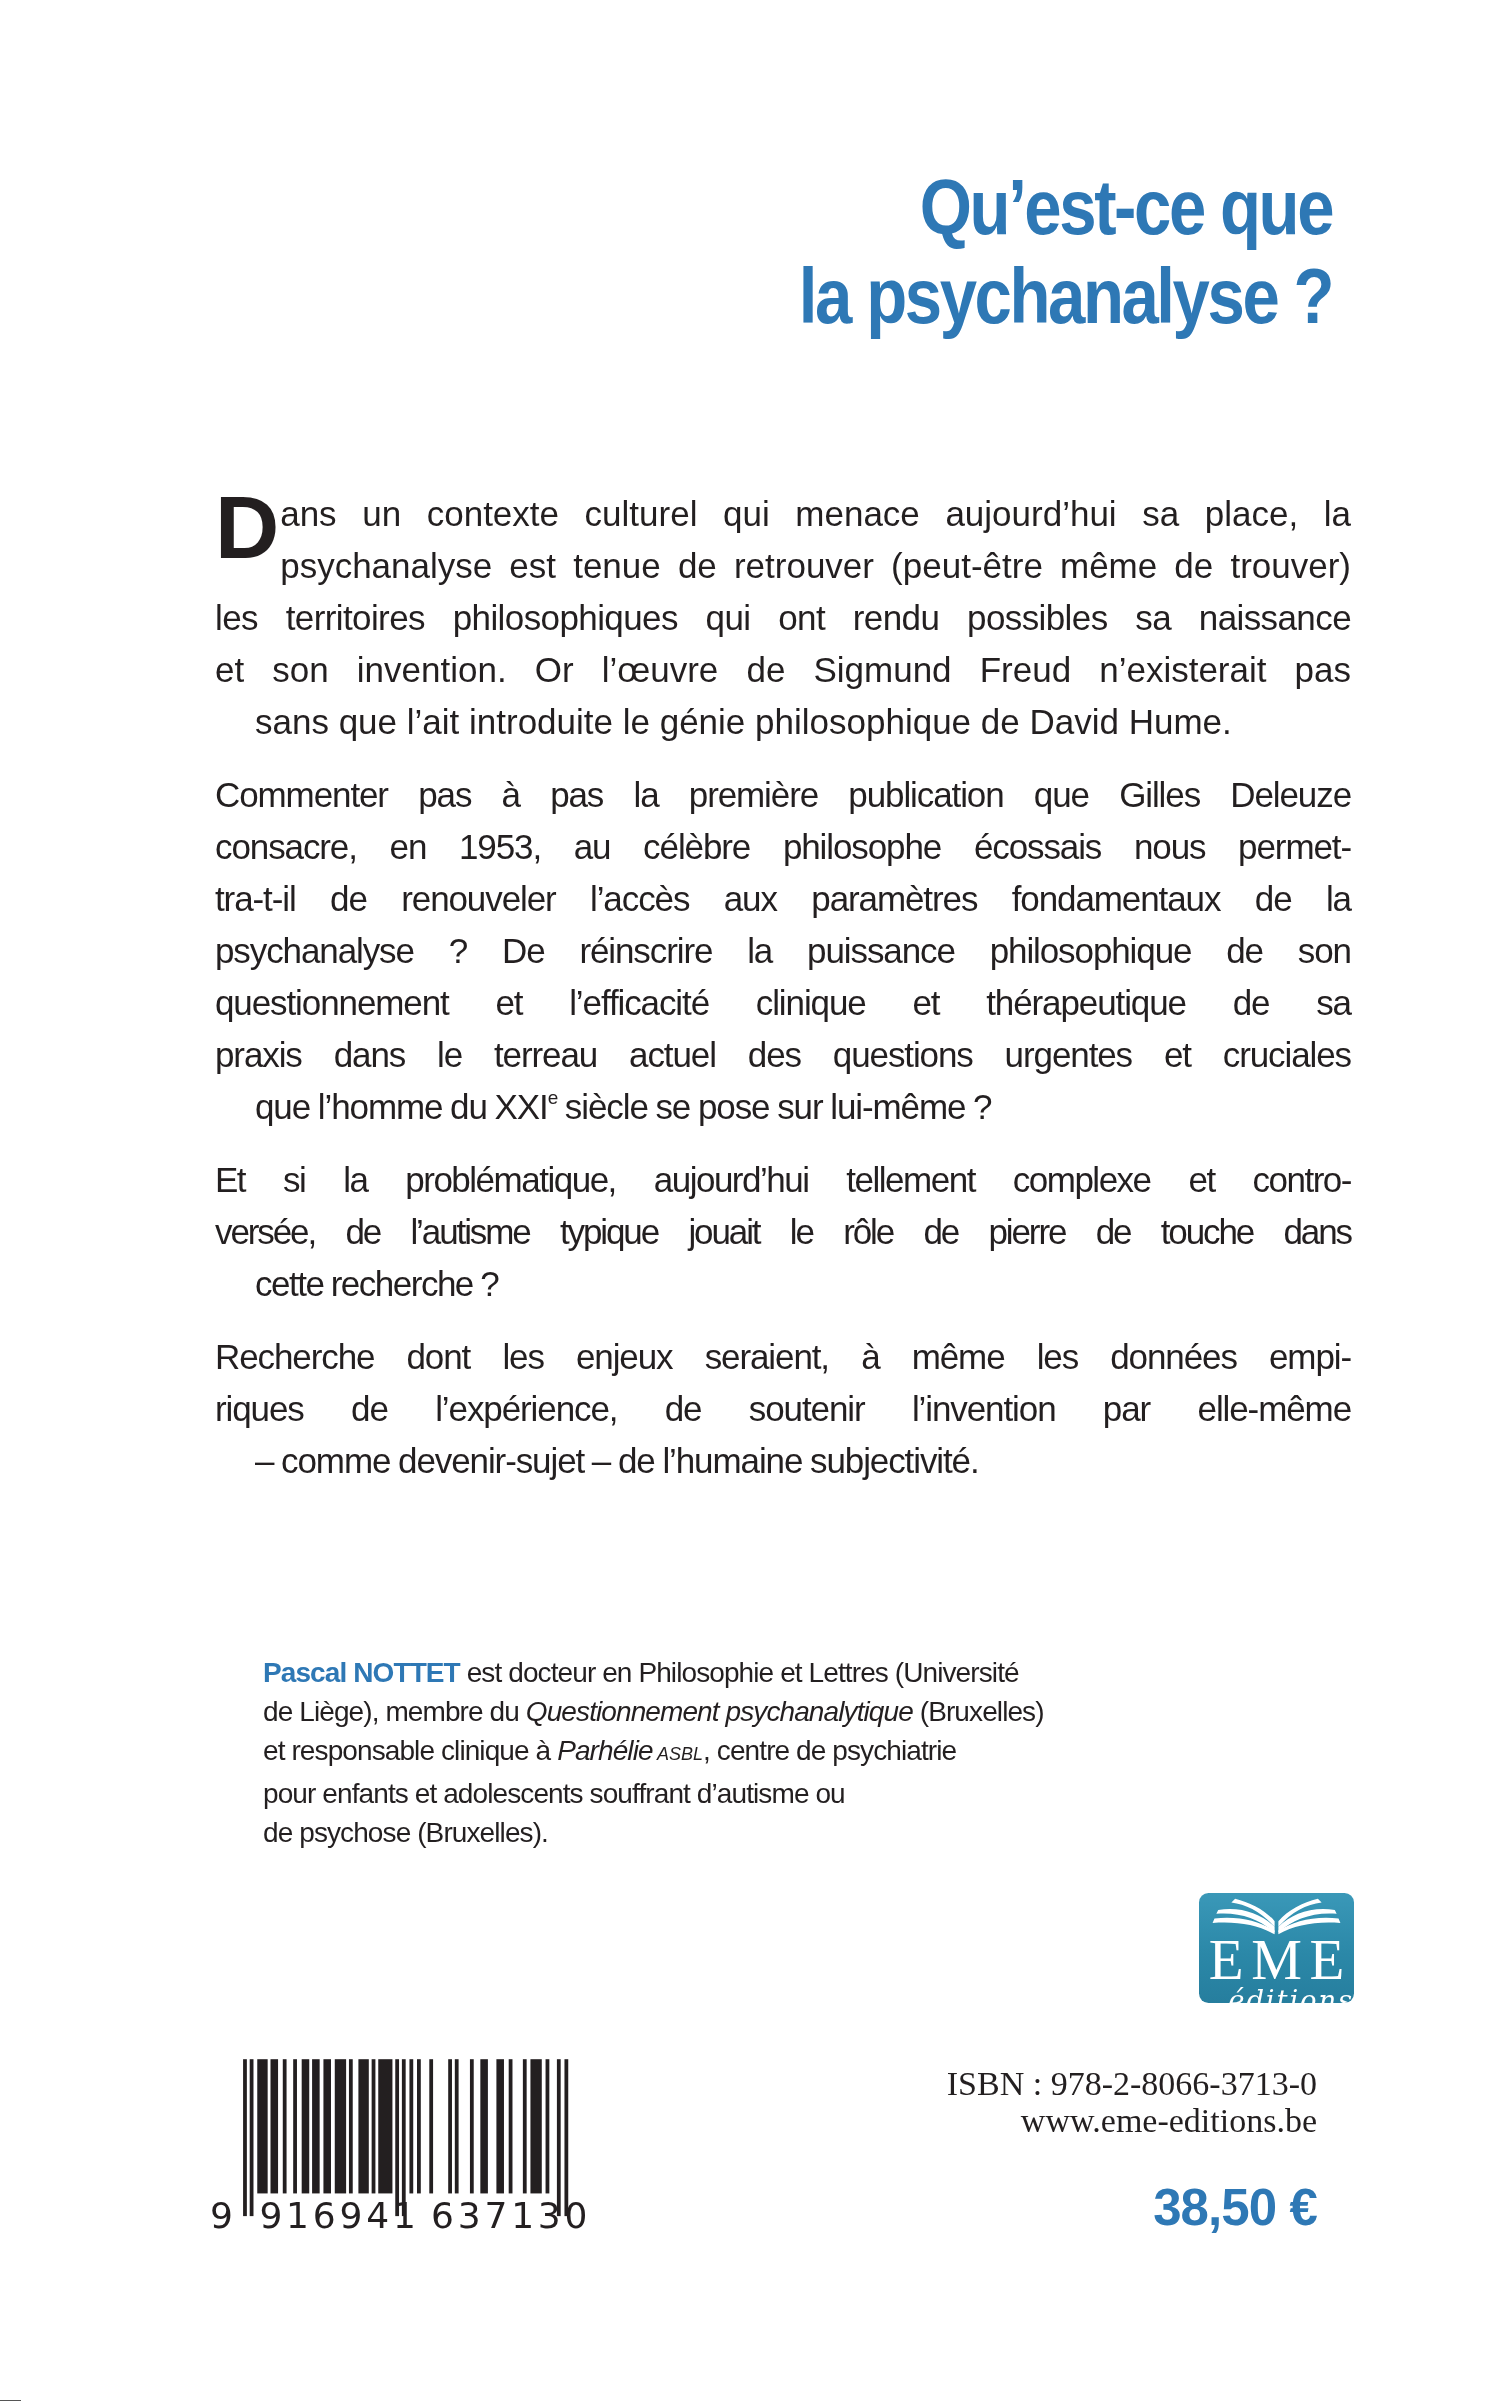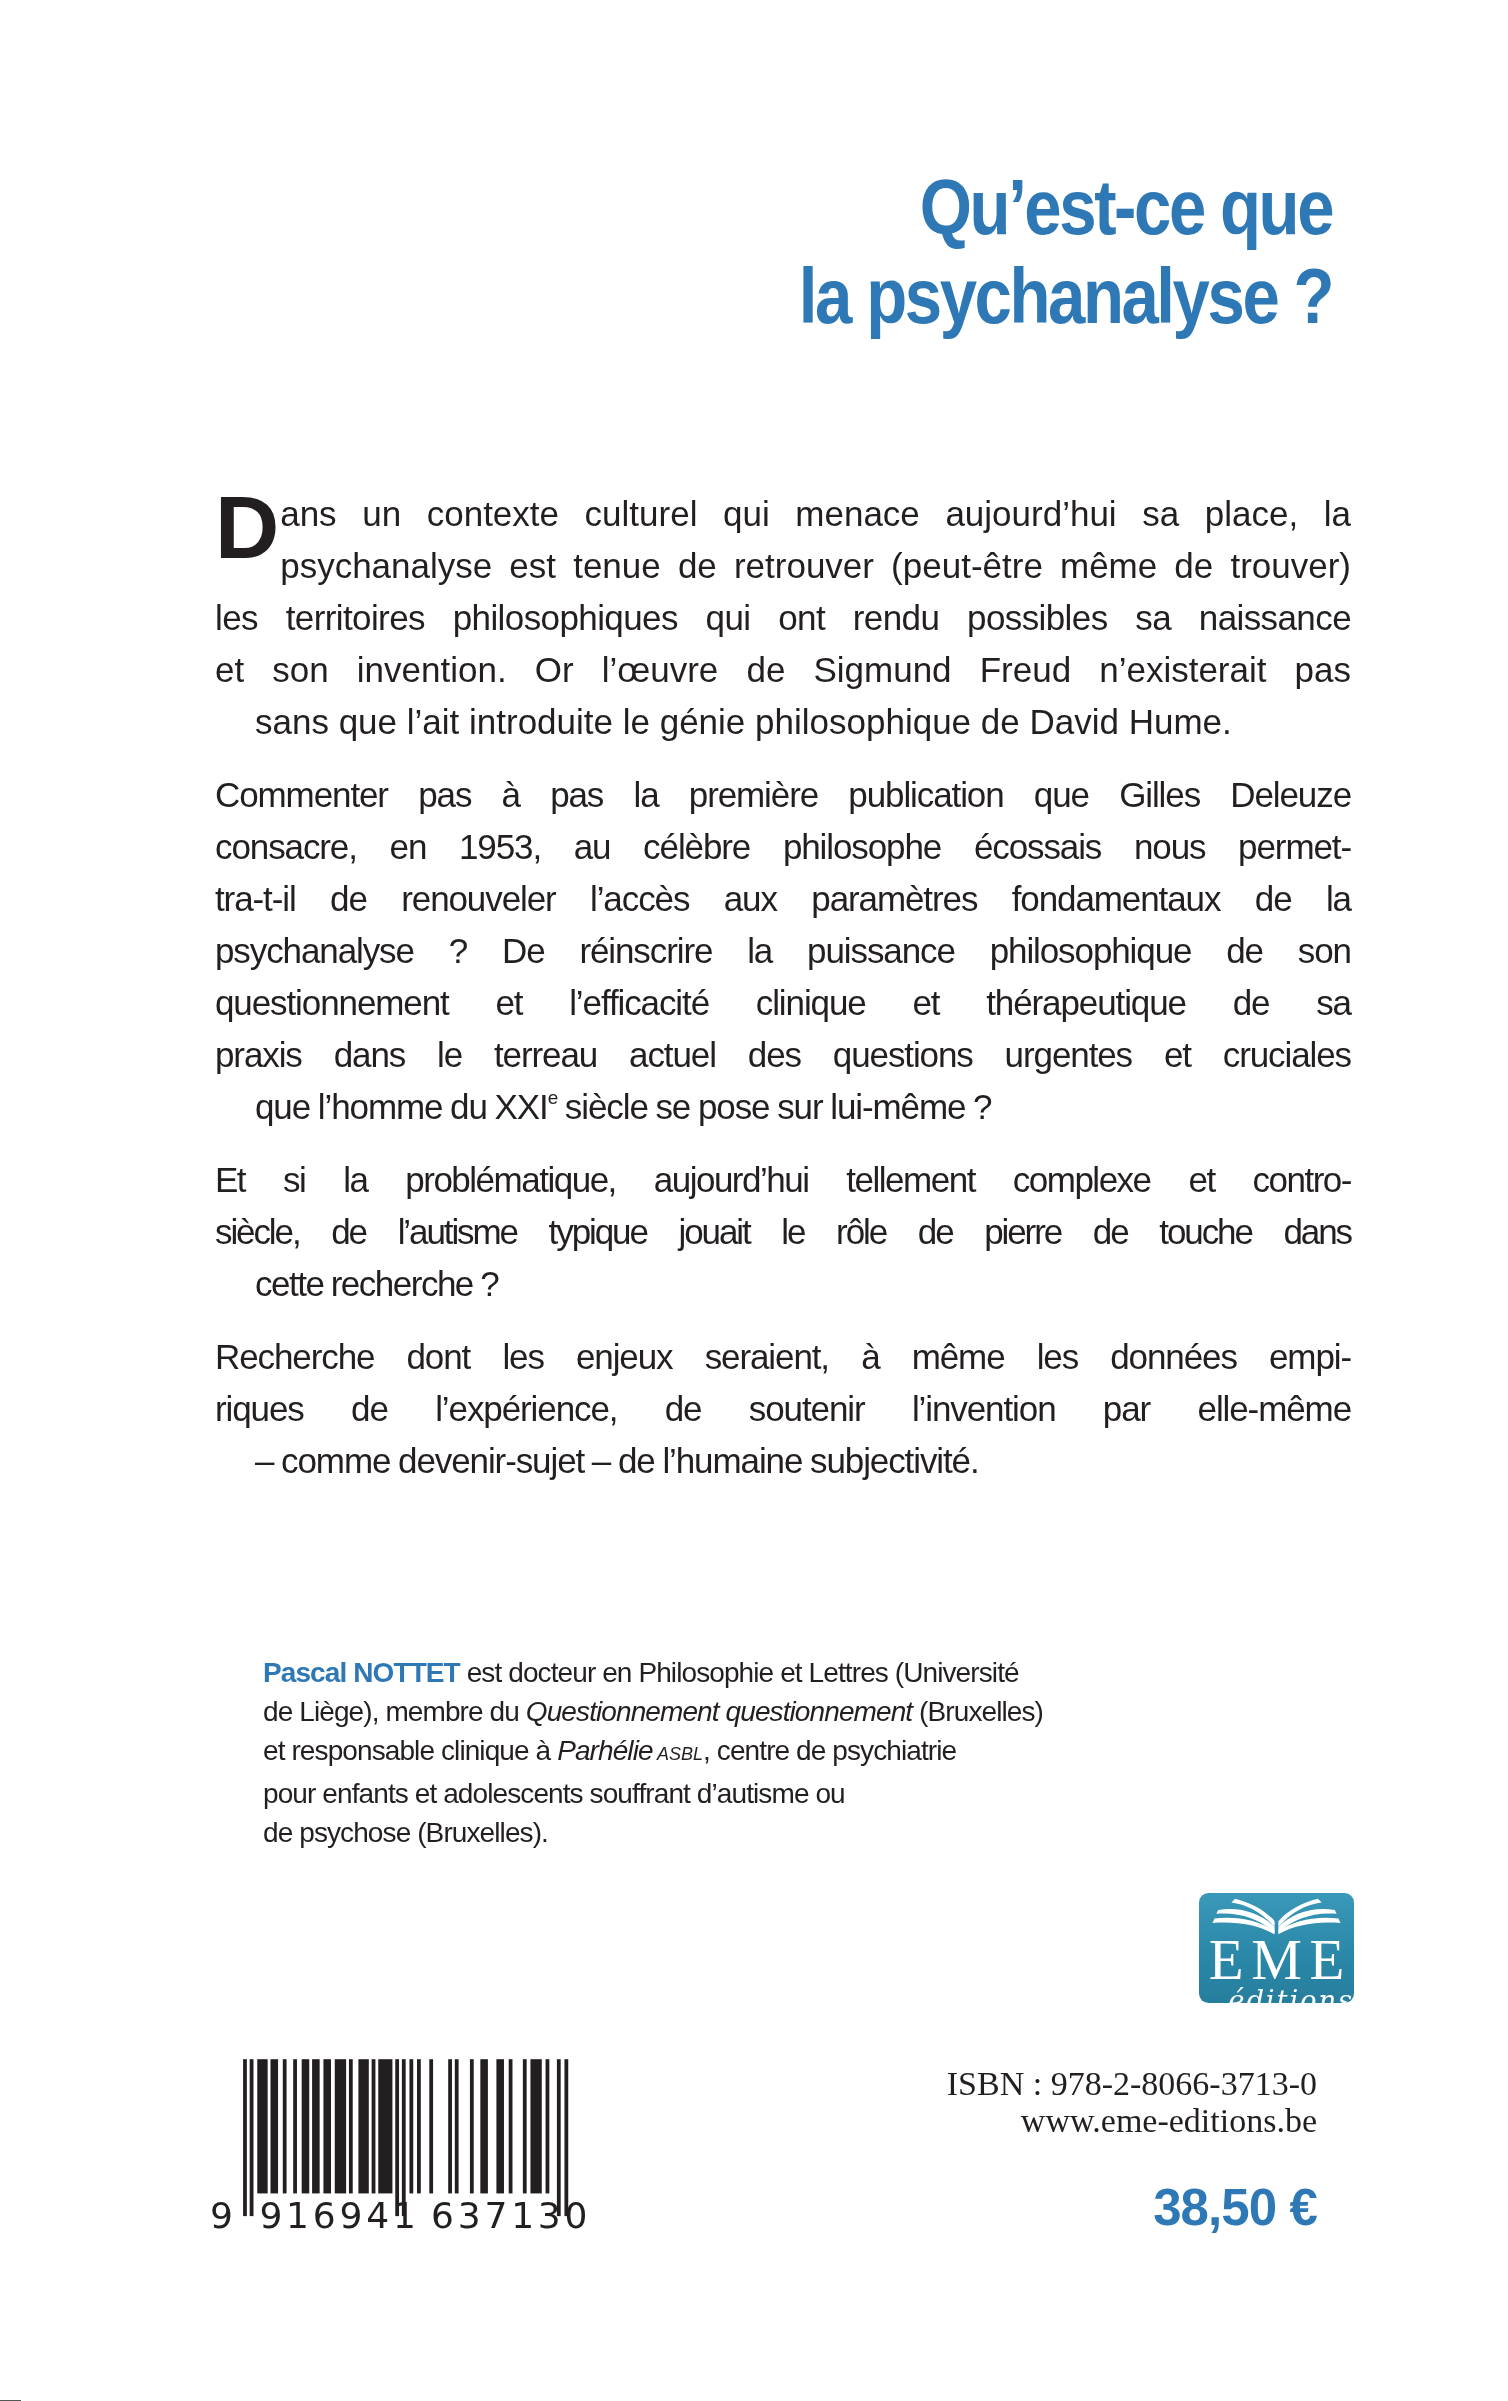--- a/index.html
+++ b/index.html
@@ -179,34 +179,34 @@
     <span class="line">consacre, en 1953, au célèbre philosophe écossais nous permet-</span>
     <span class="line">tra-t-il de renouveler l’accès aux paramètres fondamentaux de la</span>
     <span class="line">psychanalyse ? De réinscrire la puissance philosophique de son</span>
     <span class="line">questionnement et l’efficacité clinique et thérapeutique de sa</span>
     <span class="line">praxis dans le terreau actuel des questions urgentes et cruciales</span>
     <span class="line last"><span>que l’homme du XXI</span><sup style="font-size:19px;vertical-align:15px;line-height:0">e</sup><span> siècle se pose sur lui-même ?</span></span>
   </div>
 
   <div class="para condensed" style="letter-spacing:-1.5px">
     <span class="line">Et si la problématique, aujourd’hui tellement complexe et contro-</span>
-    <span class="line" style="letter-spacing:-2.1px;word-spacing:-2.8px">siècle, de l’autisme typique jouait le rôle de pierre de touche dans</span>
+    <span class="line" style="letter-spacing:-2.1px;word-spacing:-2.8px">versée, de l’autisme typique jouait le rôle de pierre de touche dans</span>
     <span class="line last">cette recherche ?</span>
   </div>
 
   <div class="para condensed">
     <span class="line">Recherche dont les enjeux seraient, à même les données empi-</span>
     <span class="line">riques de l’expérience, de soutenir l’invention par elle-même</span>
     <span class="line last">– comme devenir-sujet – de l’humaine subjectivité.</span>
   </div>
 </div>
 
 <div class="bio">
   <span class="line"><span class="author">Pascal NOTTET</span><span> est docteur en Philosophie et Lettres (Université</span></span>
-  <span class="line"><span>de Liège), membre du </span><i>Questionnement questionnement</i><span> (Bruxelles)</span></span>
+  <span class="line"><span>de Liège), membre du </span><i>Questionnement psychanalytique</i><span> (Bruxelles)</span></span>
   <span class="line"><span>et responsable clinique à </span><i>Parhélie</i><span class="smallcaps"> ASBL</span><span>, centre de psychiatrie</span></span>
   <span class="line">pour enfants et adolescents souffrant d’autisme ou</span>
   <span class="line">de psychose (Bruxelles).</span>
 </div>
 
 <div class="logo">
   <svg width="155" height="47" viewBox="0 0 164 50">
     <g fill="#ffffff">
       <path d="M80 42 C 64 28, 44 20, 18 22 L 20 18 C 44 14, 66 22, 80 36 Z"></path>
       <path d="M80 44 C 62 34, 40 30, 14 32 L 16 27 C 42 24, 64 30, 80 40 Z"></path>

